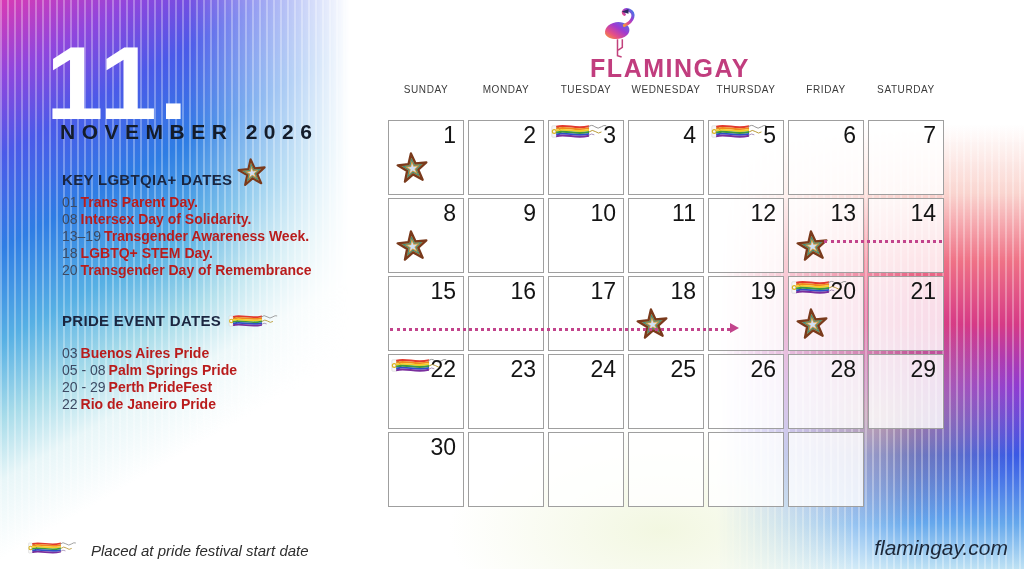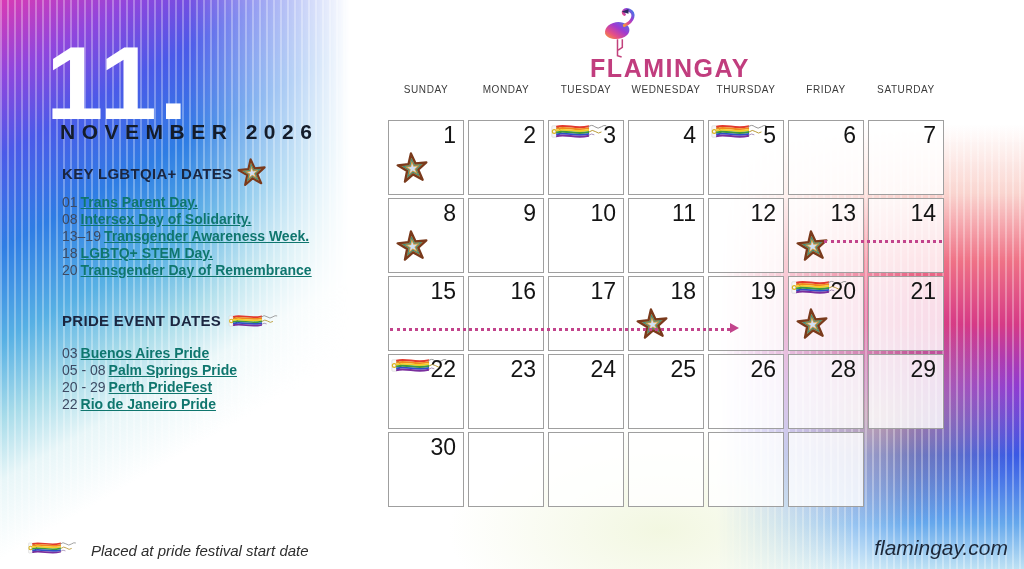--- a/index.html
+++ b/index.html
@@ -25,28 +25,28 @@
     background:radial-gradient(ellipse at 55% 75%,rgba(221,234,176,0.38),rgba(221,234,176,0) 65%);}
 
   
   .month-num{position:absolute;left:46px;top:12px;font-size:103px;font-weight:bold;
              color:#ffffff;line-height:1;letter-spacing:2px;margin-top:20px;}
   .month-name{position:absolute;left:60px;top:120px;font-size:21px;color:#141c2a;
               letter-spacing:6.5px;font-weight:bold;}
   .block{position:absolute;left:62px;width:310px;}
   .key-block{top:158px;}
   .pride-block{top:312px;}
-  .block-title{display:flex;align-items:center;gap:5px;font-size:15px;font-weight:bold;
+  .block-title{display:flex;align-items:flex-end;gap:5px;font-size:15px;font-weight:bold;
                color:#1b2640;letter-spacing:0.3px;}
   .title-icon svg{display:block;}
   .date-row{font-size:14px;line-height:17px;color:#273248;}
   .key-block .date-row:first-of-type{margin-top:6px;}
   .pride-block .date-row:first-of-type{margin-top:16px;}
   .d-num{font-weight:normal;color:#3d4a63;margin-right:3px;}
-  .d-label{font-weight:bold;color:#0f766e;text-decoration:underline;}
+  .d-label{font-weight:bold;color:#b91c1c;}
 
   
   .logo{position:absolute;left:585px;top:8px;width:170px;text-align:center;}
   .flamingo-wrap{position:absolute;left:16px;top:-2px;width:44px;height:58px;}
   .brand{padding-top:46px;font-size:25px;font-weight:bold;color:#c13d7e;letter-spacing:1.5px;}
 
   
   .calendar{position:absolute;left:388px;top:84px;width:557px;}
   .weekdays{display:grid;grid-template-columns:repeat(7,76px);gap:0 4px;margin-bottom:24px;}
   .weekday{text-align:center;font-size:10px;line-height:12px;letter-spacing:0.6px;color:#3b3b3b;}

